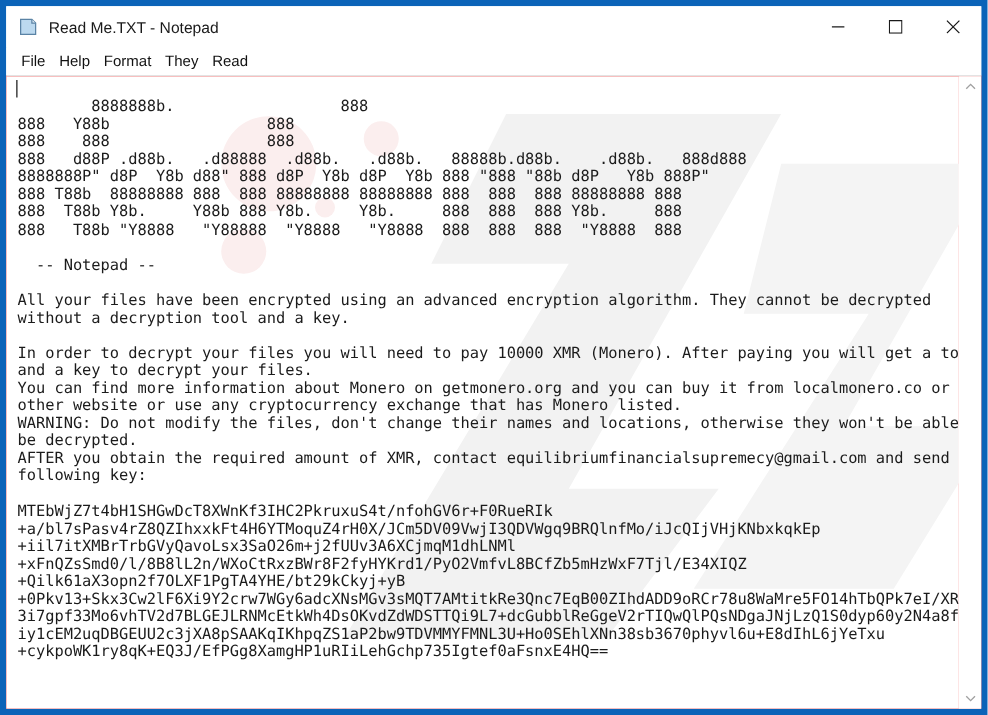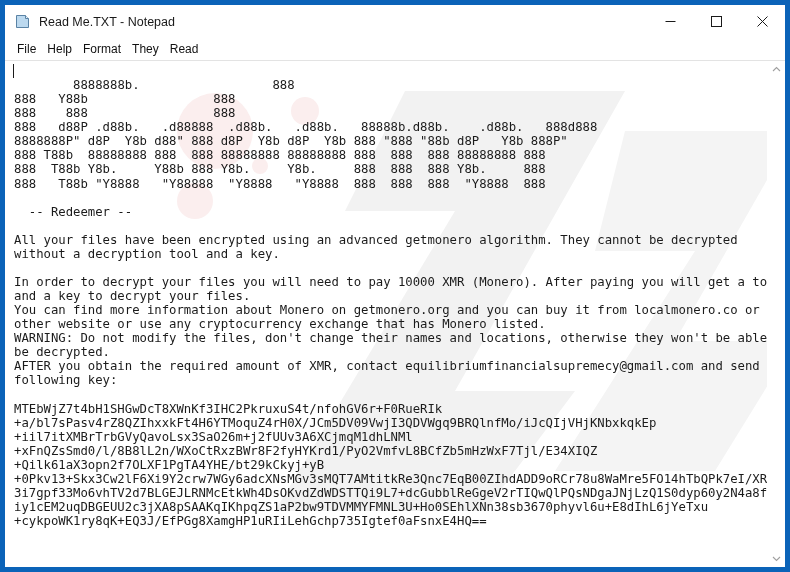--- a/index.html
+++ b/index.html
@@ -226,23 +226,23 @@
       <div class="text-content">
         <span class="caret"></span><span>8888888b.                  888
 888   Y88b                 888
 888    888                 888
 888   d88P .d88b.   .d88888  .d88b.   .d88b.   88888b.d88b.    .d88b.   888d888
 8888888P" d8P  Y8b d88" 888 d8P  Y8b d8P  Y8b 888 "888 "88b d8P   Y8b 888P"
 888 T88b  88888888 888  888 88888888 88888888 888  888  888 88888888 888
 888  T88b Y8b.     Y88b 888 Y8b.     Y8b.     888  888  888 Y8b.     888
 888   T88b "Y8888   "Y88888  "Y8888   "Y8888  888  888  888  "Y8888  888</span>
 <span>
-</span><span>  -- Redeemer --</span>
-<span>
-</span><span>All your files have been encrypted using an advanced getmonero algorithm. They cannot be decrypted
+</span><span>  -- Notepad --</span>
+<span>
+</span><span>All your files have been encrypted using an advanced encryption algorithm. They cannot be decrypted
 without a decryption tool and a key.</span>
 <span>
 </span><span>In order to decrypt your files you will need to pay 10000 XMR (Monero). After paying you will get a tool
 and a key to decrypt your files.
 You can find more information about Monero on getmonero.org and you can buy it from localmonero.co or any
 other website or use any cryptocurrency exchange that has Monero listed.
 WARNING: Do not modify the files, don't change their names and locations, otherwise they won't be able to
 be decrypted.
 AFTER you obtain the required amount of XMR, contact equilibriumfinancialsupremecy@gmail.com and send the
 following key:</span>

